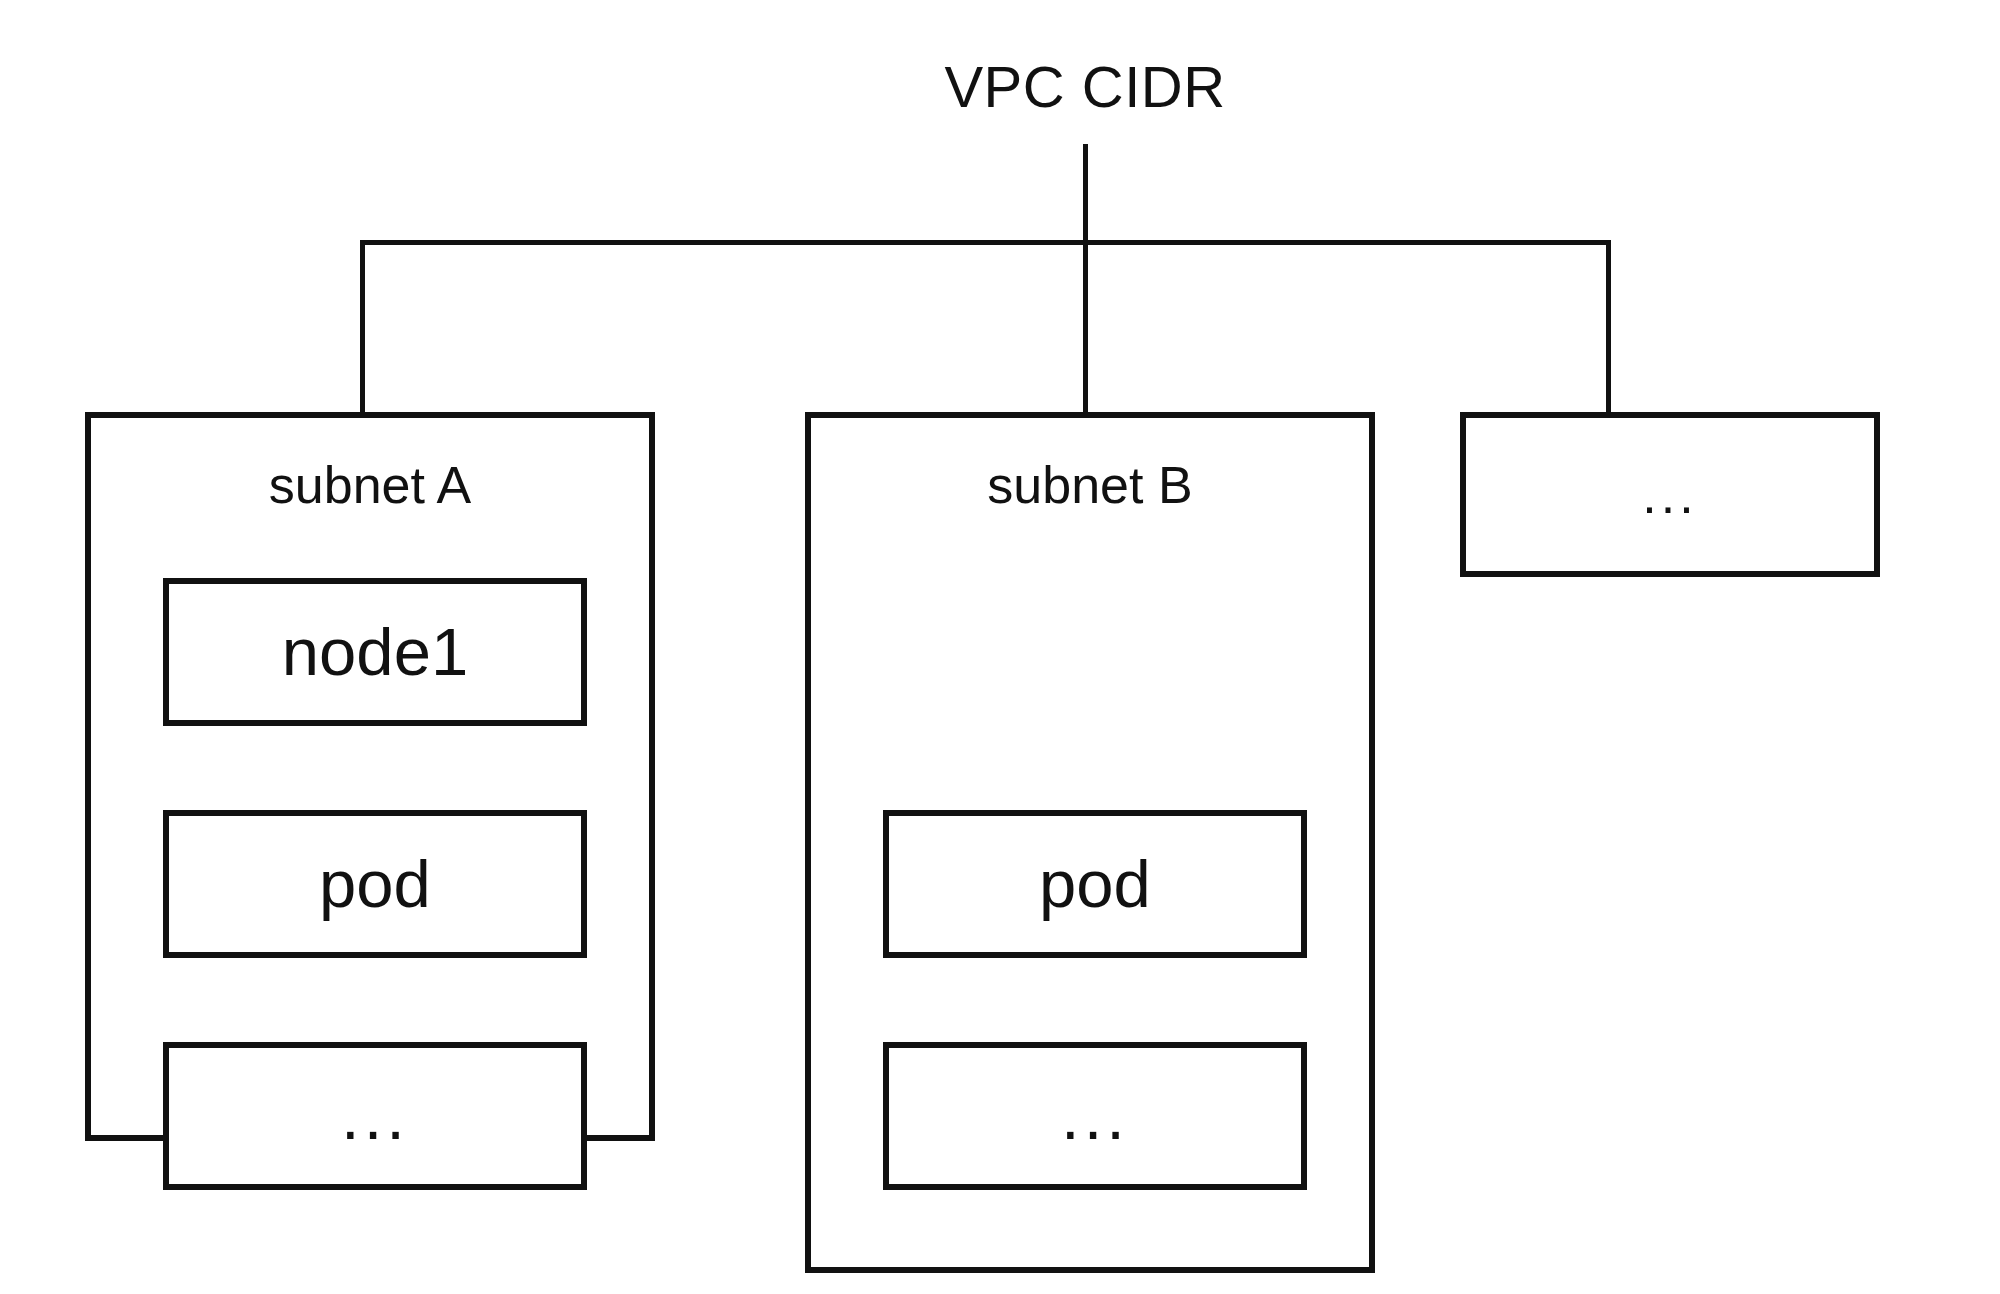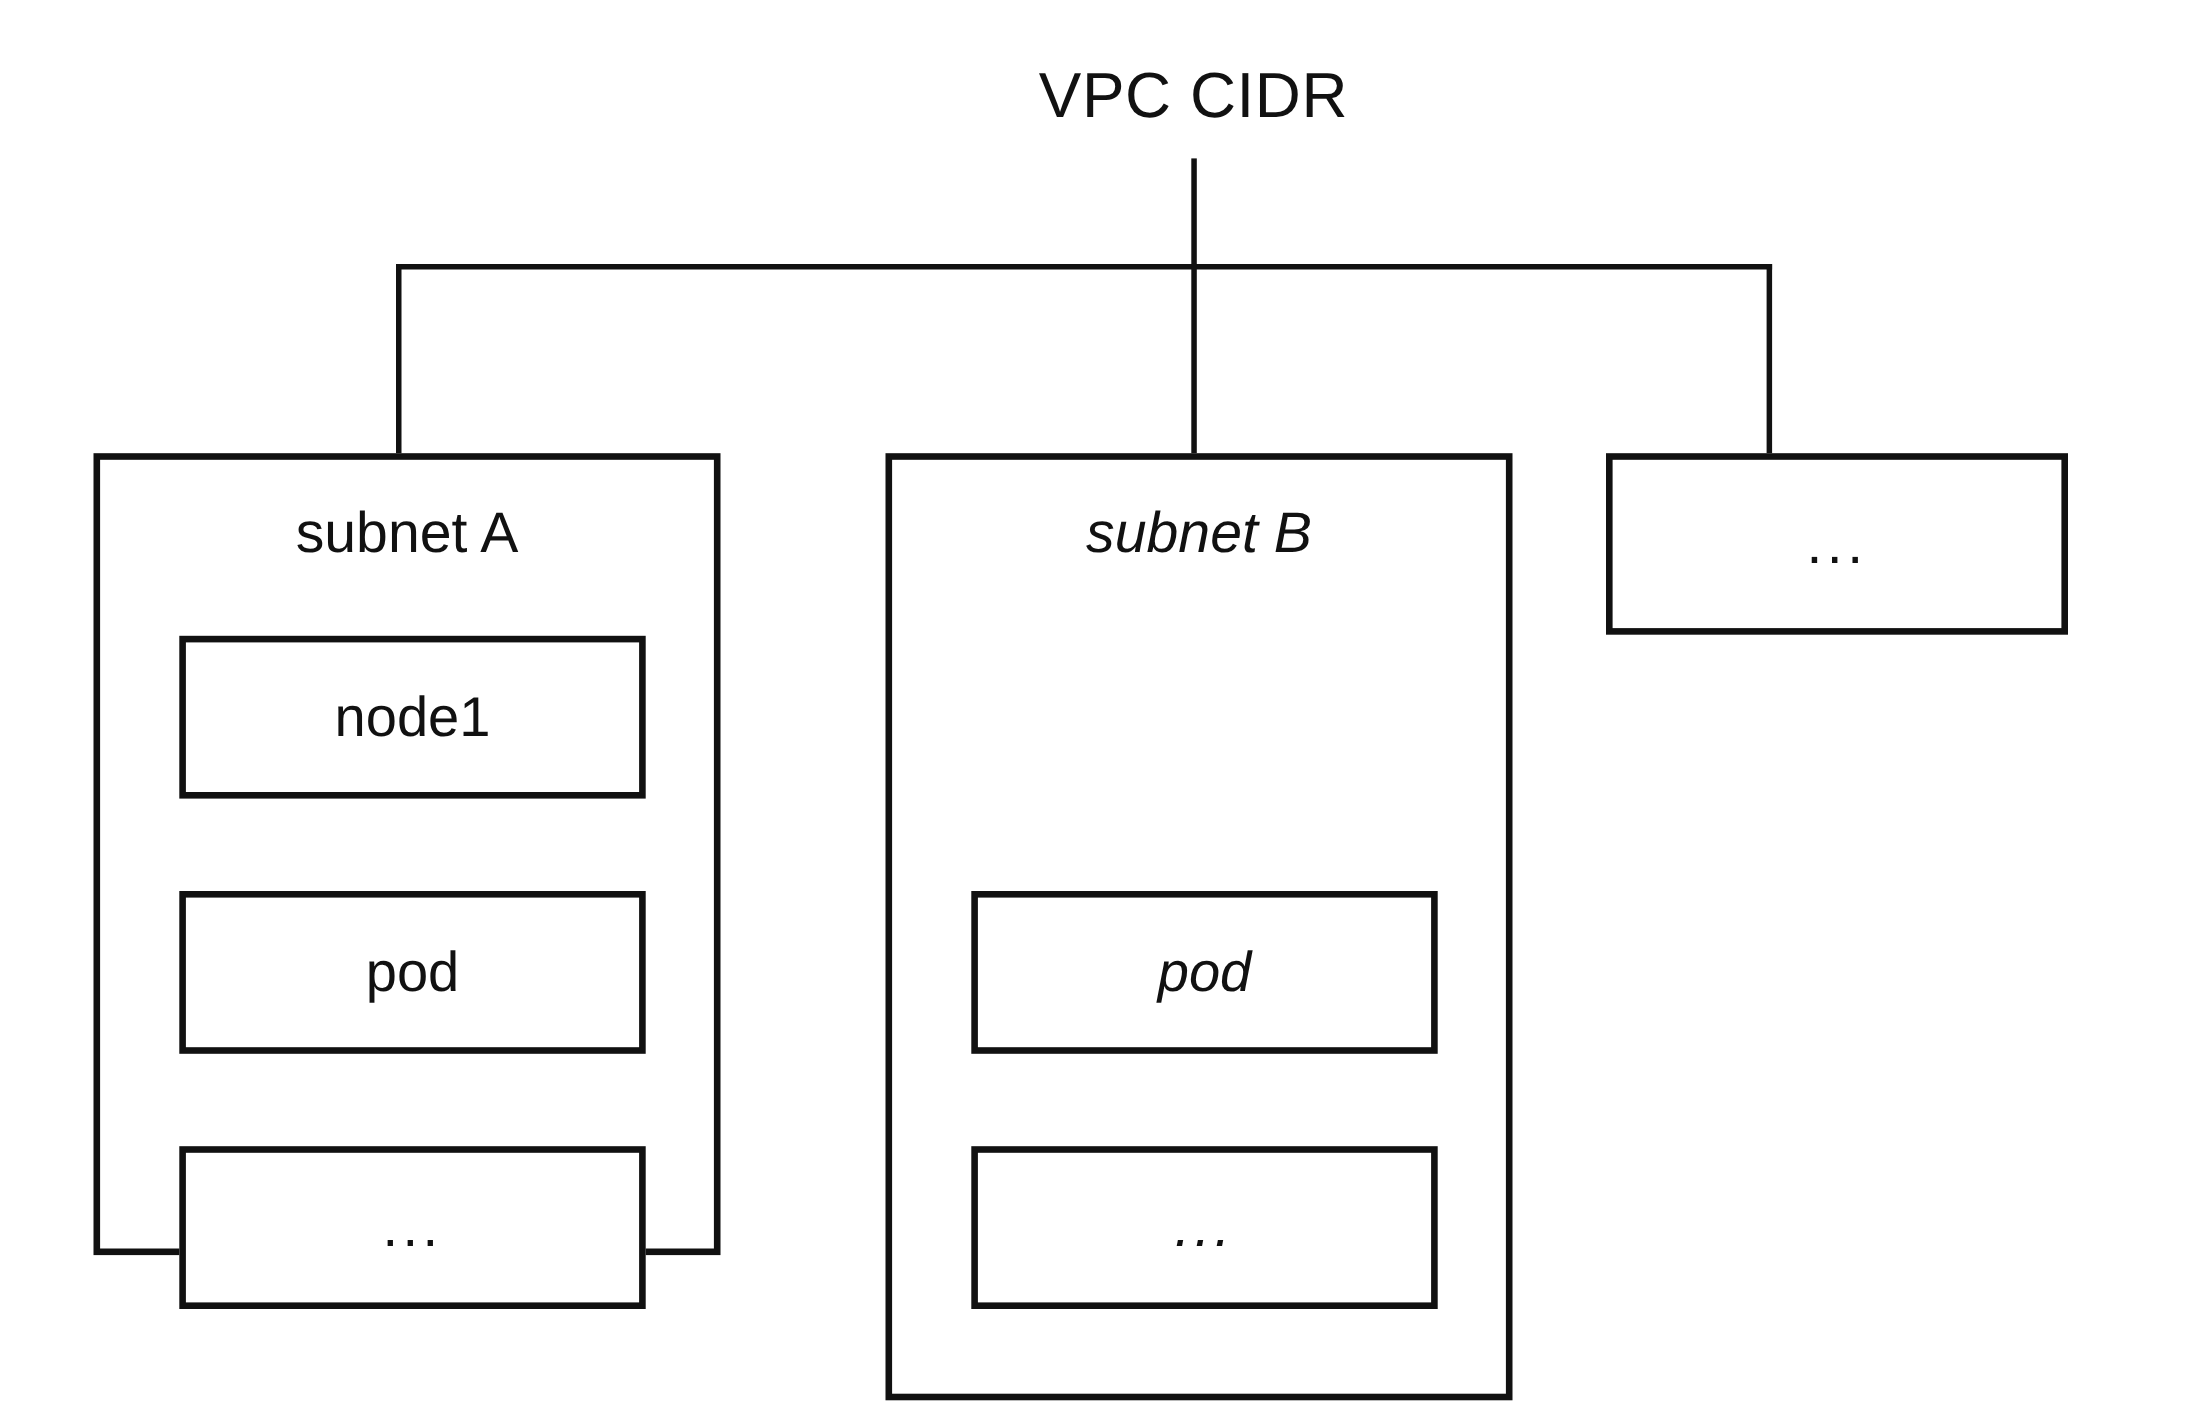--- a/index.html
+++ b/index.html
@@ -56,21 +56,21 @@
   #drop-c        { left: 1606px; top: 208px;  height: 175px; }
 
   
   .subnet {
     position: absolute;
     box-sizing: border-box;
     border: 6px solid #111111;
     background: #ffffff;
   }
   #subnet-a { left: 85px;  top: 380px; width: 570px; height: 729px; }
-  #subnet-b { left: 805px; top: 380px; width: 570px; height: 861px; font-style: italic; }
+  #subnet-b { left: 805px; top: 380px; width: 570px; height: 861px; }
 
   .subnet-title {
     position: absolute;
     left: 0;
     top: 36px;
     width: 100%;
     text-align: center;
     font-size: 52px;
     line-height: 62px;
     white-space: nowrap;
@@ -84,21 +84,21 @@
     border: 6px solid #111111;
     background: #ffffff;
     left: 72px;
     width: 424px;
     height: 148px;
     display: flex;
     align-items: center;
     justify-content: center;
   }
   .inner-box .inner-label {
-    font-size: 51px;
+    font-size: 67px;
     line-height: 56px;
     white-space: nowrap;
     color: #111111;
   }
   .inner-slot-0 { top: 160px; }
   .inner-slot-1 { top: 392px; align-items: center; }
   .inner-slot-2 { top: 624px; }
 
   
   #overflow-box {

